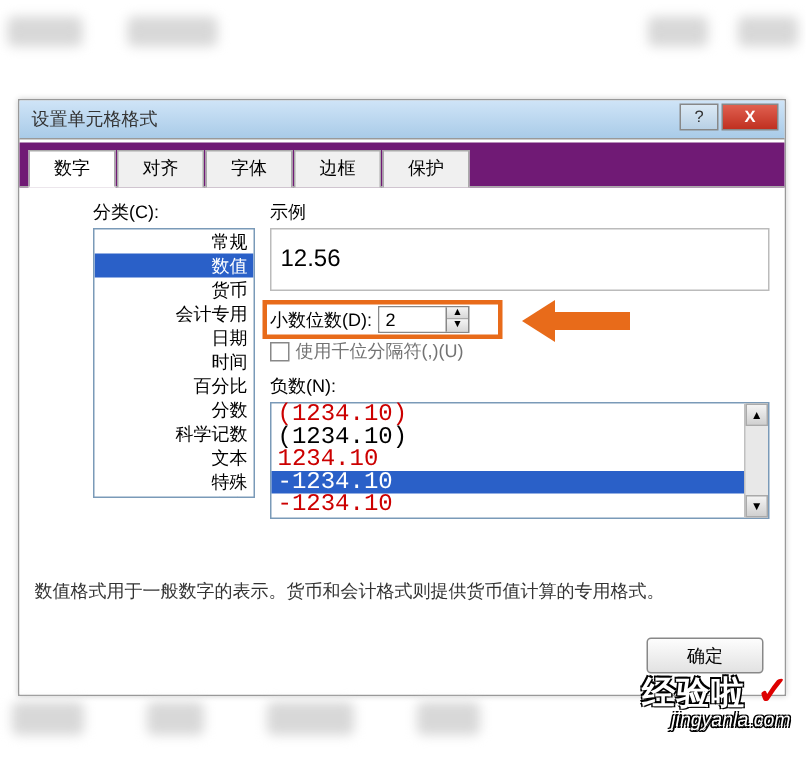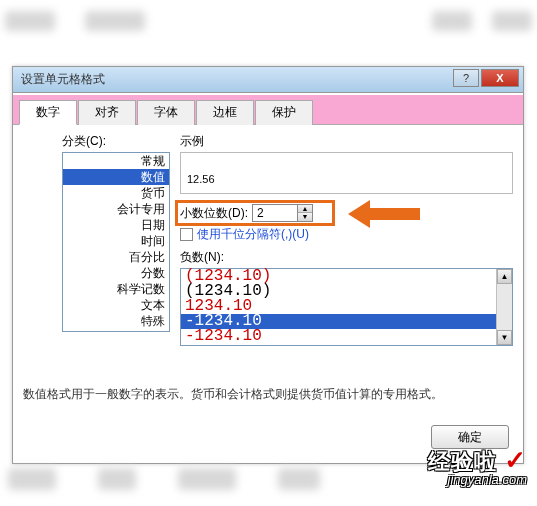--- a/index.html
+++ b/index.html
@@ -12,52 +12,52 @@
   
   .titlebar { height: 26px; background: linear-gradient(to bottom, #cfe4f7, #a9cbe8); display: flex; align-items: center; padding: 0 0 0 8px; border-bottom: 1px solid #999; position: relative; }
   .titlebar-text { color: #333; font-size: 12px; }
   .titlebar-btns { position: absolute; right: 4px; top: 2px; display: flex; gap: 2px; }
   .titlebar-btn { width: 26px; height: 18px; background: linear-gradient(to bottom, #e8e8e8, #c0c0c0); border: 1px solid #888; display: flex; align-items: center; justify-content: center; font-size: 11px; }
   .titlebar-btn.help { background: linear-gradient(to bottom, #dbe9f5, #b8d0e5); color: #333; }
   .titlebar-btn.close { background: linear-gradient(to bottom, #e06050, #c03020); color: #fff; width: 38px; font-weight: bold; }
   
   .dialog-body { background: #fff; padding: 0; }
   
-  .tabstrip { display: flex; padding: 4px 6px 0 6px; background: #f9a8d4; border-bottom: 1px solid #aaa; margin-top: 2px; text-align: right; }
+  .tabstrip { display: flex; padding: 4px 6px 0 6px; background: #701a75; border-bottom: 1px solid #aaa; margin-top: 2px; text-align: right; }
   .tab { padding: 3px 16px; border: 1px solid #aaa; border-bottom: none; background: #f0f0f0; margin-right: 1px; font-size: 12px; position: relative; top: 1px; cursor: pointer; }
   .tab.active { background: #fff; border-bottom: 1px solid #fff; }
   
   .tabcontent { padding: 8px 10px 12px 10px; }
   
   .main-row { display: flex; gap: 10px; }
   
   .left-col { width: 108px; margin-left: 39px; }
   .category-label { font-size: 12px; margin-bottom: 2px; }
   .category-list { border: 1px solid #7a9ab8; height: 180px; background: #fff; overflow: hidden; text-align: right; }
   .category-item { padding: 1px 4px; font-size: 12px; cursor: pointer; line-height: 14px; }
   .category-item.selected { background: #2a60c8; color: #fff; }
   
   .right-col { flex: 1; }
   .sample-label { font-size: 12px; margin-bottom: 2px; }
-  .sample-box { border: 1px solid #bbb; height: 22px; padding: 20px 6px; font-size: 11px; overflow: hidden; background: #fff; display:flex; }
+  .sample-box { border: 1px solid #bbb; height: 22px; padding: 20px 6px; font-size: 16px; overflow: hidden; background: #fff; display:flex; align-items:center; }
   
   .decimal-row { margin-top: 10px; display: flex; align-items: center; gap: 4px; position: relative; }
   .highlight-box { position: absolute; left: -5px; top: -4px; width: 160px; height: 26px; border: 3px solid #e86b1a; pointer-events: none; }
   .decimal-label { font-size: 12px; }
   .decimal-input-wrap { display: inline-flex; align-items: stretch; border: 1px solid #888; height: 18px; }
   .decimal-input { width: 44px; border: none; padding: 0 4px; font-size: 12px; outline: none; }
   .spinner { display: flex; flex-direction: column; border-left: 1px solid #888; }
   .spin-btn { width: 14px; height: 9px; background: linear-gradient(#f4f4f4,#d8d8d8); font-size: 7px; line-height: 7px; text-align: center; cursor: pointer; border-bottom: 1px solid #aaa; }
   .spin-btn:last-child { border-bottom: none; }
   
   .arrow-annotation { position: absolute; left: 168px; top: -4px; display:flex; align-items:center; }
   .arrow-head { width: 0; height: 0; border-top: 14px solid transparent; border-bottom: 14px solid transparent; border-right: 22px solid #e86b1a; }
   .arrow-shaft { width: 50px; height: 12px; background: #e86b1a; }
   
-  .sep-row { margin-top: 4px; display: flex; align-items: center; gap: 4px; color: #1d4ed8; }
+  .sep-row { margin-top: 4px; display: flex; align-items: center; gap: 4px; color: #737373; }
   .checkbox { width: 13px; height: 13px; border: 1px solid #888; background: #fff; }
   
   .neg-label { margin-top: 6px; font-size: 12px; }
   .neg-list { border: 1px solid #7a9ab8; height: 78px; background: #fff; margin-top: 2px; position:relative; }
   .neg-item { padding: 0 4px; font-family: "Courier New", monospace; font-size: 16px; line-height: 15px; }
   .neg-item.red { color: #c00; }
   .neg-item.black { color: #000; }
   .neg-item.selected { background: #2a60c8; color: #fff; }
   .neg-scroll { position:absolute; right:0; top:0; bottom:0; width:16px; background:#e8e8e8; border-left:1px solid #c0c0c0; }
   .scroll-arrow { height:15px; background:linear-gradient(#f4f4f4,#d0d0d0); border:1px solid #aaa; font-size:8px; text-align:center; line-height:13px; }

